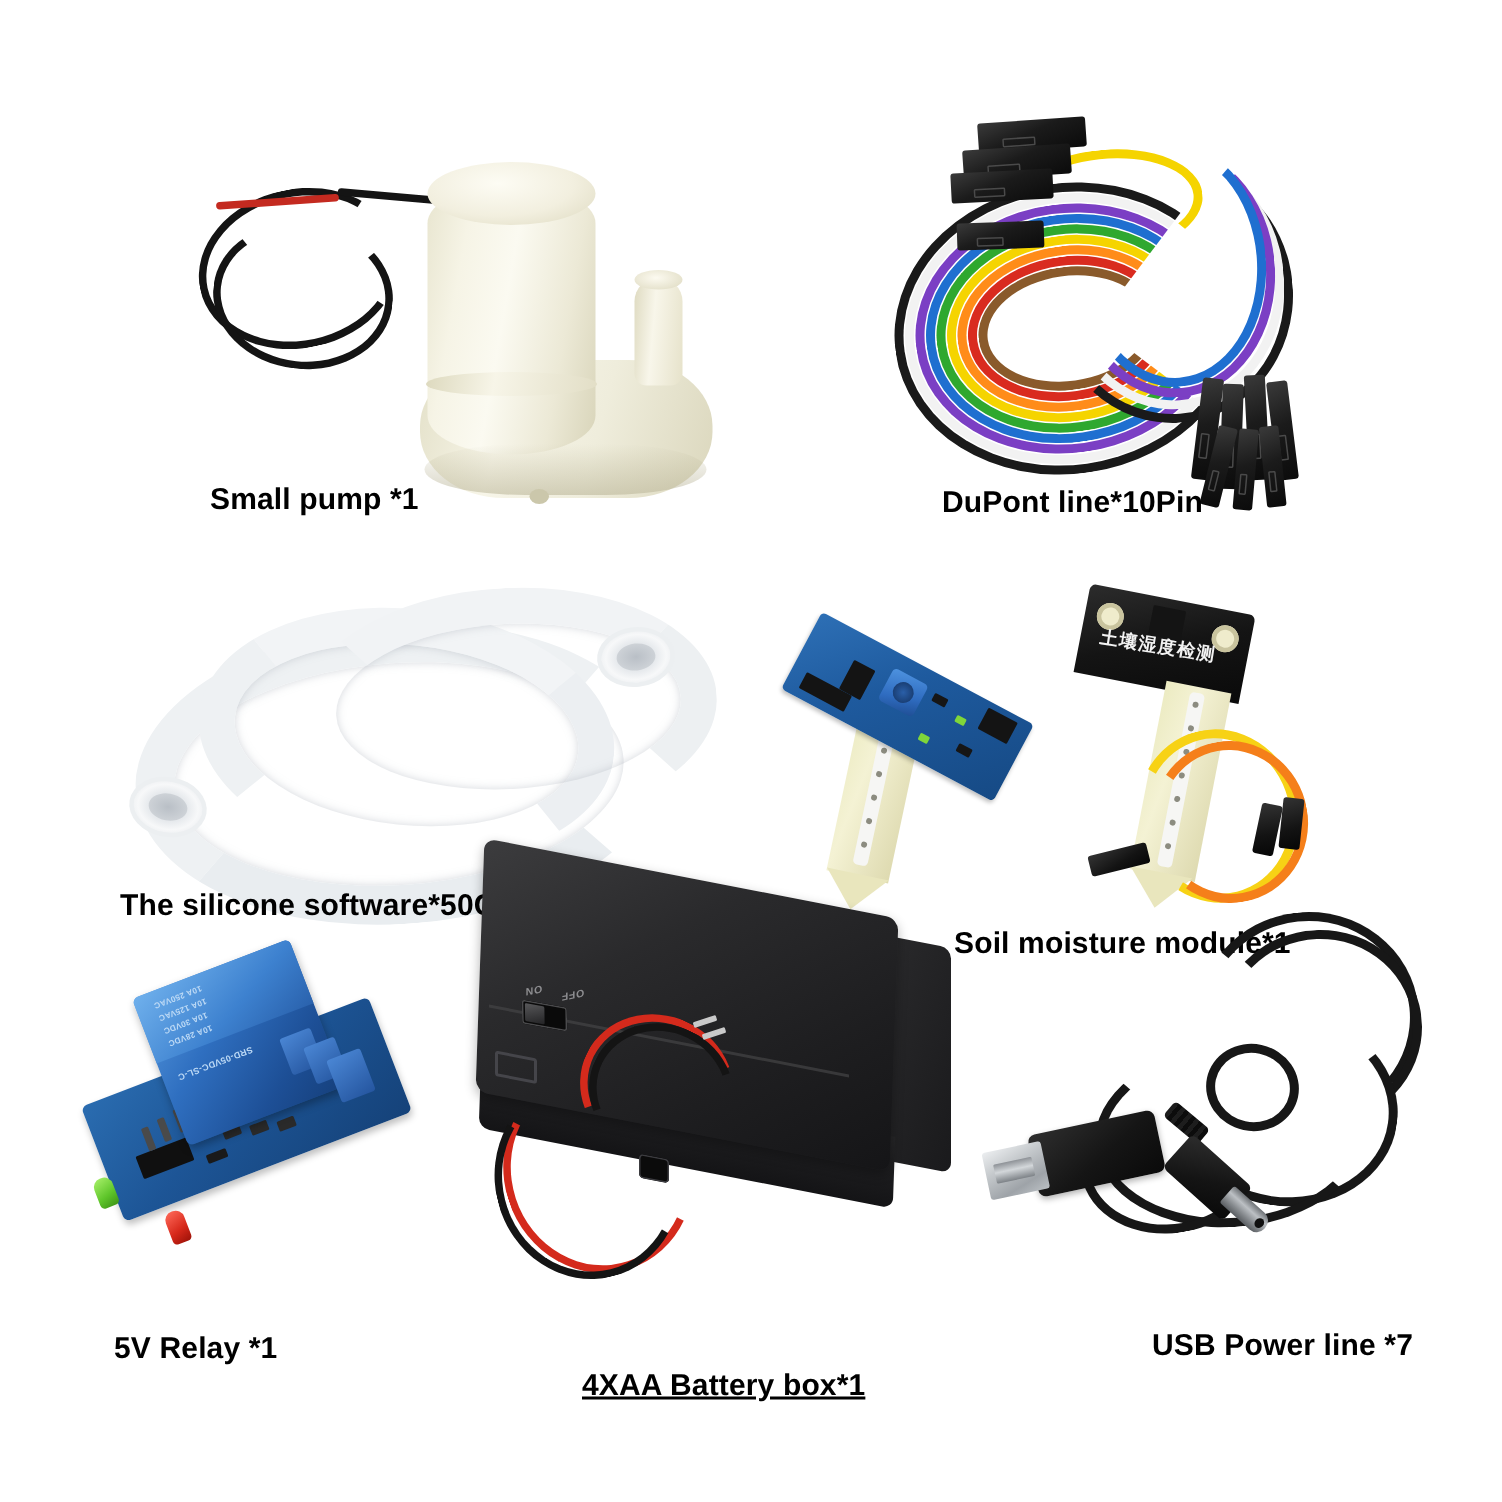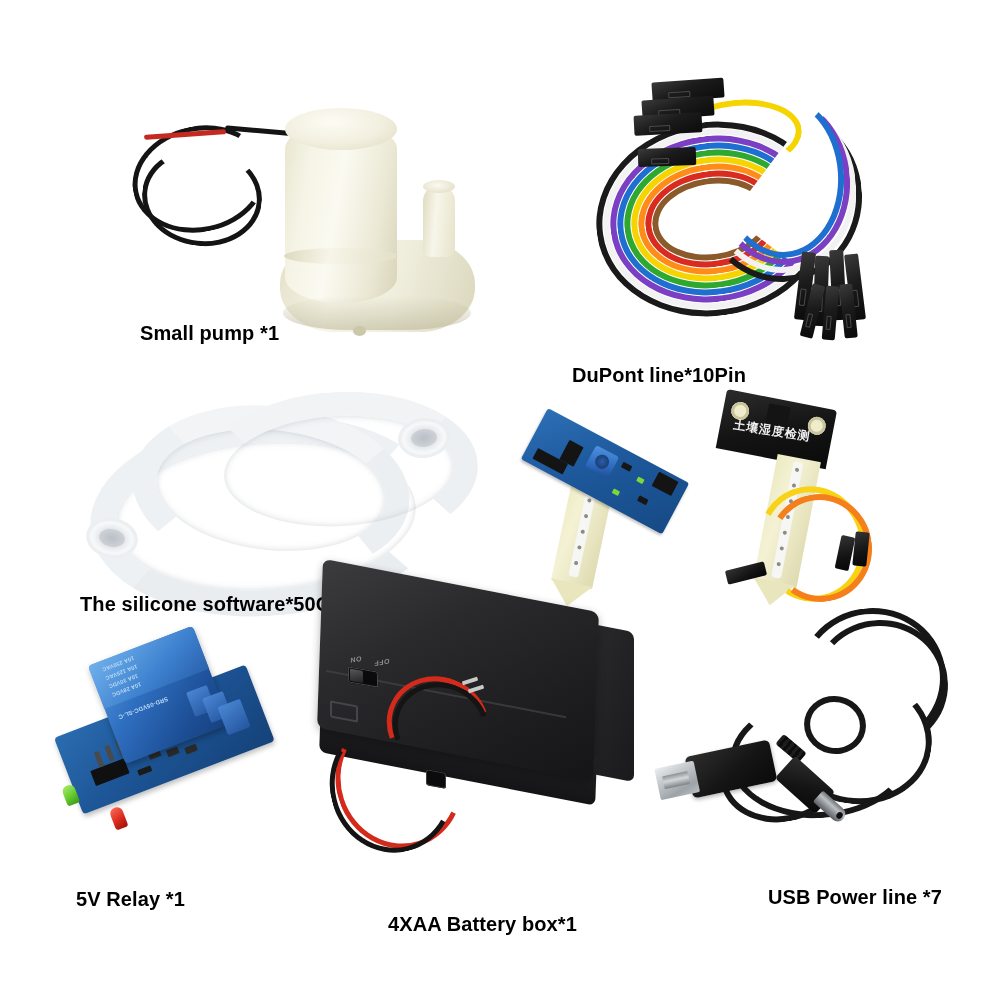--- a/index.html
+++ b/index.html
@@ -503,21 +503,21 @@
     <div class="dupont-conn" style="left:48px; top:78px; width:58px; height:18px; transform:rotate(-2deg);"></div>
 
     <div class="dupont-conn" style="left:208px; top:182px; width:14px; height:68px; transform:rotate(7deg);"></div>
     <div class="dupont-conn" style="left:224px; top:186px; width:14px; height:70px; transform:rotate(2deg);"></div>
     <div class="dupont-conn" style="left:241px; top:180px; width:14px; height:70px; transform:rotate(-3deg);"></div>
     <div class="dupont-conn" style="left:258px; top:184px; width:14px; height:66px; transform:rotate(-7deg);"></div>
     <div class="dupont-conn" style="left:216px; top:214px; width:13px; height:54px; transform:rotate(14deg);"></div>
     <div class="dupont-conn" style="left:234px; top:216px; width:13px; height:54px; transform:rotate(5deg);"></div>
     <div class="dupont-conn" style="left:252px; top:214px; width:13px; height:54px; transform:rotate(-6deg);"></div>
   </div>
-  <div class="label" style="left:572px; top:324px;margin-top:40px;">DuPont line*10Pin</div>
+  <div class="label" style="left:628px; top:324px;">DuPont line*10Pin</div>
 
   <div class="item" id="tube">
     <div class="tube-seg" style="left:10px; top:26px; width:300px; height:148px; border-width:26px; border-color:#eef1f3 transparent #e9edf0 #eef1f3; transform:rotate(-4deg);"></div>
     <div class="tube-seg" style="left:52px; top:16px; width:230px; height:120px; border-width:24px; border-color:#f2f4f6 #eceff2 transparent #eef1f3; transform:rotate(6deg);"></div>
     <div class="tube-seg" style="left:120px; top:2px; width:230px; height:110px; border-width:24px; border-color:#f1f3f5 #edf0f2 transparent transparent; transform:rotate(-3deg);"></div>
     <div class="tube-end" style="left:318px; top:28px; transform:rotate(-6deg);">
       <div class="tube-end-inner"></div>
     </div>
     <div class="tube-end" style="left:6px; top:128px; transform:rotate(10deg);">
       <div class="tube-end-inner"></div>
@@ -569,20 +569,21 @@
       </div>
       <div class="soil-chip" style="left:44px; top:6px; width:22px; height:20px;"></div>
     </div>
 
     <div class="soil-wire" style="left:218px; top:96px; width:96px; height:104px; border-width:6px; border-color:#f7d215 #f7d215 #f7d215 transparent; transform:rotate(-14deg);"></div>
     <div class="soil-wire" style="left:228px; top:104px; width:92px; height:96px; border-width:6px; border-color:#f57f1a #f57f1a #f57f1a transparent; transform:rotate(-10deg);"></div>
     <div class="soil-plug" style="left:186px; top:176px; width:40px; height:14px; transform:rotate(-14deg);"></div>
     <div class="soil-plug" style="left:298px; top:146px; width:14px; height:34px; transform:rotate(12deg);"></div>
     <div class="soil-plug" style="left:314px; top:142px; width:14px; height:34px; transform:rotate(6deg);"></div>
   </div>
+  <div class="label" style="left:636px; top:618px;">Soil moisture module*1</div>
 
   <div class="item" id="relay">
     <div class="relay-pcb">
       <div class="relay-ic" style="left:22px; top:44px; width:36px; height:16px;"></div>
       <div class="relay-pin" style="left:32px; top:28px; width:5px; height:16px;"></div>
       <div class="relay-pin" style="left:44px; top:26px; width:5px; height:16px;"></div>
       <div class="relay-pin" style="left:56px; top:24px; width:5px; height:16px;"></div>
       <div class="relay-ic" style="left:82px; top:48px; width:12px; height:7px; background:#2a2a2a;"></div>
       <div class="relay-ic" style="left:100px; top:52px; width:12px; height:7px; background:#2a2a2a;"></div>
       <div class="relay-ic" style="left:118px; top:56px; width:12px; height:7px; background:#2a2a2a;"></div>
@@ -619,21 +620,21 @@
     <div class="bat-sw-label" style="left:62px; top:76px;">OFF</div>
     <div class="bat-hole"></div>
 
     <div class="bat-wire" style="left:24px; top:130px; width:116px; height:126px; border-width:5px; border-color:transparent transparent #d42a1c #d42a1c; transform:rotate(-18deg);"></div>
     <div class="bat-wire" style="left:18px; top:136px; width:114px; height:124px; border-width:5px; border-color:transparent transparent #141414 #141414; transform:rotate(-14deg);"></div>
     <div class="bat-wire" style="left:74px; top:94px; width:94px; height:86px; border-width:5px; border-color:#d42a1c transparent transparent #d42a1c; transform:rotate(26deg);"></div>
     <div class="bat-wire" style="left:80px; top:100px; width:88px; height:80px; border-width:5px; border-color:#141414 transparent transparent #141414; transform:rotate(26deg);"></div>
     <div class="bat-wire-tip" style="left:150px; top:96px; width:16px; height:4px; transform:rotate(-18deg);"></div>
     <div class="bat-wire-tip" style="left:156px; top:104px; width:16px; height:4px; transform:rotate(-18deg);"></div>
   </div>
-  <div class="label" style="left:388px; top:913px;">4XAA Battery box*1</div>
+  <div class="label" style="left:388px; top:913px;text-decoration:underline;">4XAA Battery box*1</div>
 
   <div class="item" id="usb">
     <div class="usb-cable" style="left:118px; top:8px; width:136px; height:130px; border-width:6px; border-color:#171717 #171717 transparent transparent; transform:rotate(-6deg);"></div>
     <div class="usb-cable" style="left:132px; top:20px; width:124px; height:118px; border-width:6px; border-color:#171717 #171717 transparent transparent; transform:rotate(-2deg);"></div>
     <div class="usb-cable" style="left:100px; top:74px; width:140px; height:118px; border-width:6px; border-color:transparent #171717 #171717 transparent; transform:rotate(8deg);"></div>
     <div class="usb-cable" style="left:50px; top:96px; width:170px; height:110px; border-width:6px; border-color:transparent transparent #171717 #171717; transform:rotate(-4deg);"></div>
     <div class="usb-cable" style="left:124px; top:96px; width:50px; height:46px; border-width:6px; transform:rotate(12deg);"></div>
     <div class="usb-cable" style="left:40px; top:124px; width:110px; height:86px; border-width:6px; border-color:transparent transparent #171717 #171717; transform:rotate(-10deg);"></div>
 
     <div class="strain" style="left:96px; top:142px; width:30px; height:13px; transform:rotate(40deg);"></div>

